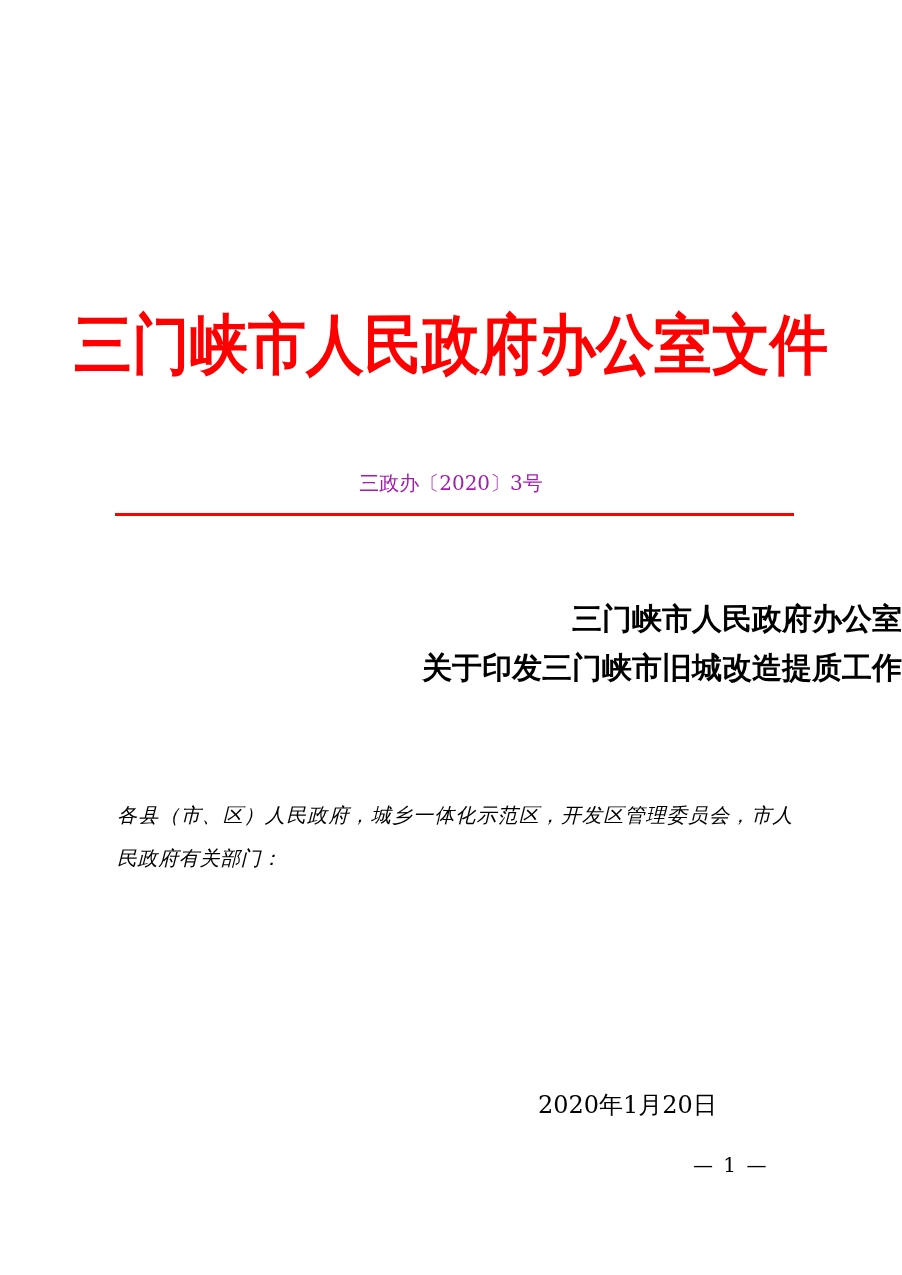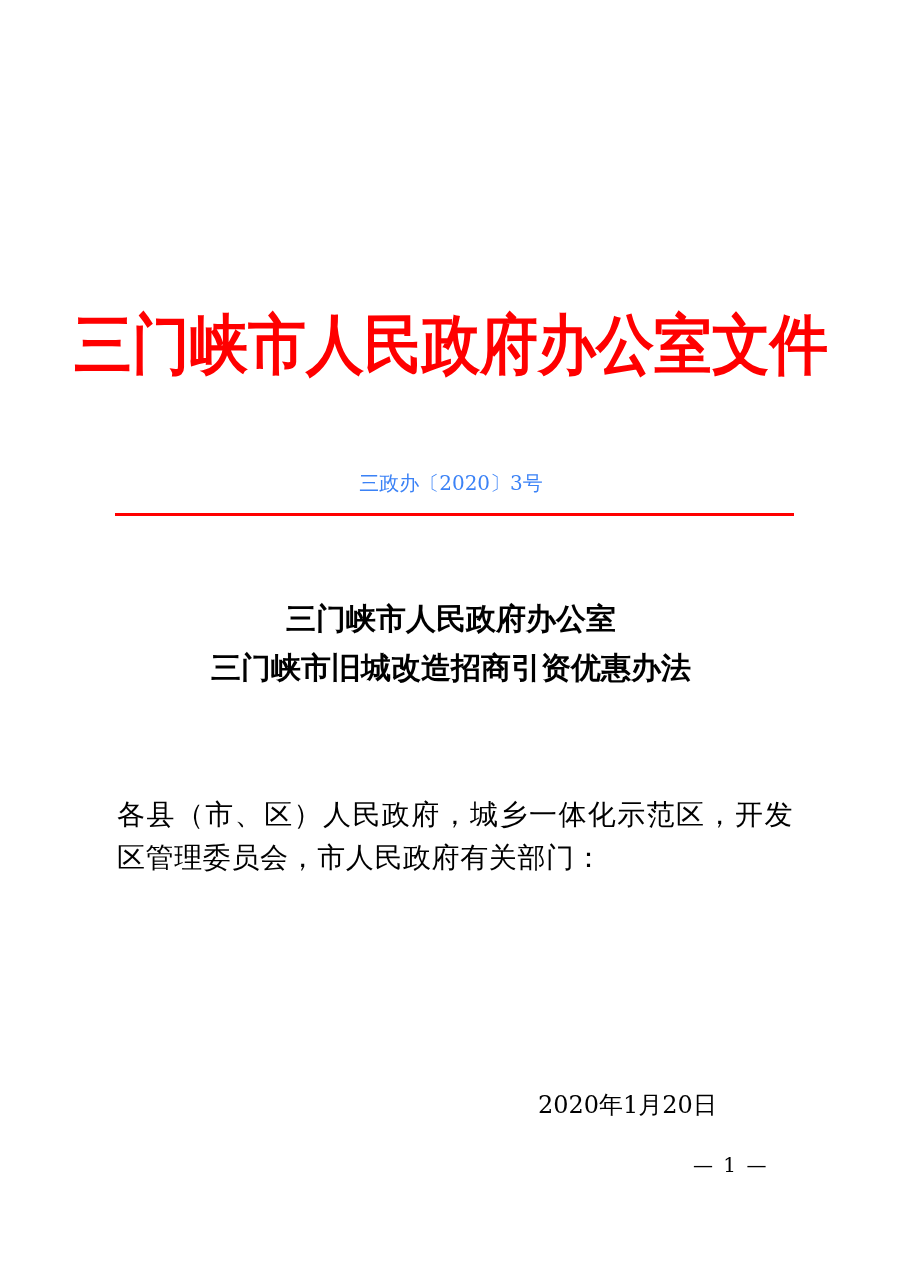--- a/index.html
+++ b/index.html
@@ -30,50 +30,51 @@
       transform: scaleY(1.12);
     }
     .doc-number {
       position: absolute;
       left: 0;
       width: 902px;
       top: 468px;
       text-align: center;
       font-size: 20px;
       line-height: 30px;
-      color: #3b82f6;
+      color: #a21caf;
     }
     .red-rule {
       position: absolute;
       left: 115px;
       width: 679px;
       top: 513px;
       height: 3px;
       background: #ff0000;
     }
     .doc-title {
       position: absolute;
       left: 0;
       width: 902px;
       top: 594px;
       text-align: center;
       font-size: 30px;
       font-weight: bold;
       line-height: 49px;
     }
-    .doc-title div { white-space: nowrap; }
+    .doc-title div { white-space: nowrap; text-align: right; }
     .body-text {
       position: absolute;
       left: 117px;
       width: 676px;
       top: 794px;
-      font-size: 28px;
+      font-size: 20px;
       line-height: 42.5px;
       text-align: justify;
       letter-spacing: 0.6px;
+      font-style: italic;
     }
     .body-text p {
       margin: 0;
     }
     .indent { text-indent: 47px; }
     .date {
       position: absolute;
       left: 538px;
       top: 1090px;
       font-size: 24px;
@@ -94,21 +95,21 @@
 <body>
 
 <div class="header-title">三门峡市人民政府办公室文件</div>
 
 <div class="doc-number">三政办〔2020〕3号</div>
 
 <div class="red-rule"></div>
 
 <div class="doc-title">
   <div>三门峡市人民政府办公室</div>
-  <div>三门峡市旧城改造招商引资优惠办法</div>
+  <div>关于印发三门峡市旧城改造提质工作</div>
 </div>
 
 <div class="body-text">
   <p>各县（市、区）人民政府，城乡一体化示范区，开发区管理委员会，市人民政府有关部门：</p>
 </div>
 
 <div class="date">2020年1月20日</div>
 
 <div class="page-number">— 1 —</div>
 

